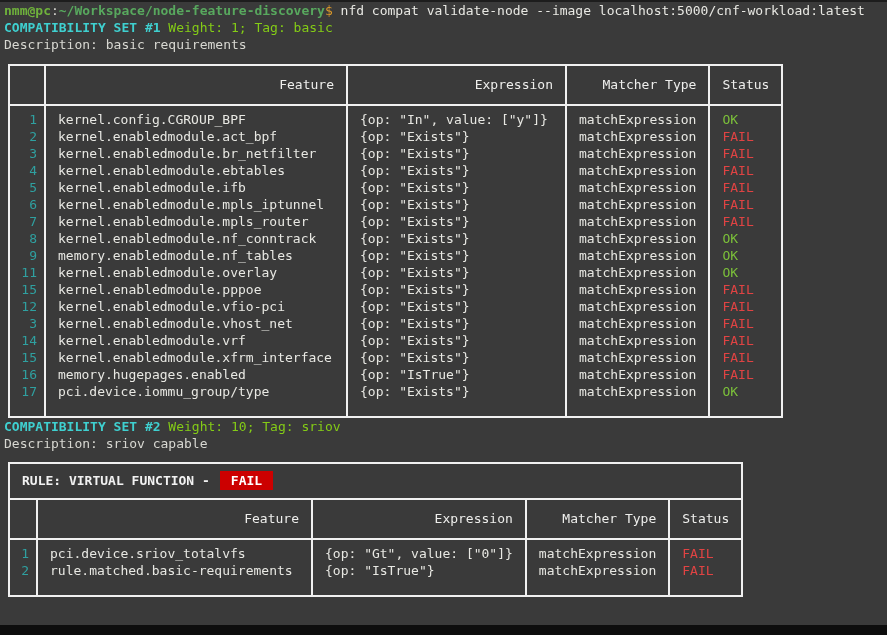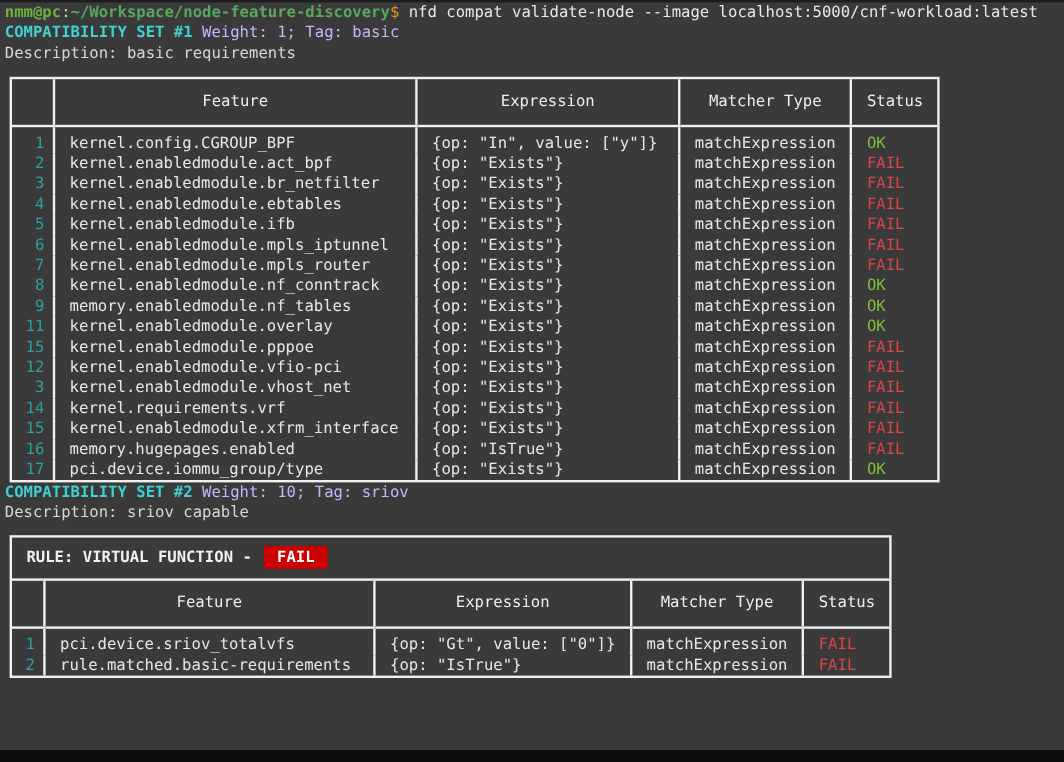--- a/index.html
+++ b/index.html
@@ -30,21 +30,21 @@
     height: 10px;
     background: #0d0d0d;
   }
   .txt { padding-left: 4px; white-space: pre; }
   .prompt-user { color: #6fb23c; font-weight: bold; }
   .prompt-colon { color: #d8d8d2; }
   .prompt-path { color: #58a85e; font-weight: bold; }
   .prompt-dollar { color: #de9a2a; }
   .prompt-cmd { color: #e8e8e3; }
   .set-title { color: #3fd0d0; font-weight: bold; }
-  .set-meta { color: #c4b5fd; }
+  .set-meta { color: #84cc16; }
   .desc { color: #d8d8d2; }
 
   .ctable {
     margin-left: 8px;
     border: 2px solid #f0f0f0;
     width: -moz-fit-content;
     width: fit-content;
     background: #3a3a3a;
   }
   .ctable.t1 { margin-top: 11px; }
@@ -63,29 +63,29 @@
     font-weight: bold;
     padding: 1px 11px;
     margin-left: 10px;
   }
   table { border-collapse: collapse; table-layout: fixed; }
   th, td {
     box-sizing: border-box;
     white-space: pre;
     overflow: hidden;
   }
-  th { font-weight: normal; text-align: center; color: #eeeeec; }
+  th { font-weight: normal; text-align: right; color: #eeeeec; }
   th + th, td + td { border-left: 2px solid #f0f0f0; }
   thead th {
     border-bottom: 2px solid #f0f0f0;
     padding: 10px 12px 11px 12px;
   }
   tbody td { padding: 0 12px; color: #e8e8e3; }
   tbody tr:first-child td { padding-top: 5px; }
-  tbody tr:last-child td { padding-bottom: 0; }
+  tbody tr:last-child td { padding-bottom: 16px; }
   td.num, th.num { text-align: right; padding-left: 2px; padding-right: 7px; color: #2fa0a0; }
 
   .t1 col.c-num { width: 35px; }
   .t1 col.c-feature { width: 302px; }
   .t1 col.c-expr { width: 219px; }
   .t1 col.c-matcher { width: 142px; }
   .t1 col.c-status { width: 69px; }
 
   .t2 col.c-num { width: 27px; }
   .t2 col.c-feature { width: 275px; }
@@ -214,21 +214,21 @@
           </tr>
           <tr>
             <td class="num">3</td>
             <td>kernel.enabledmodule.vhost_net</td>
             <td>{op: "Exists"}</td>
             <td>matchExpression</td>
             <td class="st-fail">FAIL</td>
           </tr>
           <tr>
             <td class="num">14</td>
-            <td>kernel.requirements.vrf</td>
+            <td>kernel.enabledmodule.vrf</td>
             <td>{op: "Exists"}</td>
             <td>matchExpression</td>
             <td class="st-fail">FAIL</td>
           </tr>
           <tr>
             <td class="num">15</td>
             <td>kernel.enabledmodule.xfrm_interface</td>
             <td>{op: "Exists"}</td>
             <td>matchExpression</td>
             <td class="st-fail">FAIL</td>

